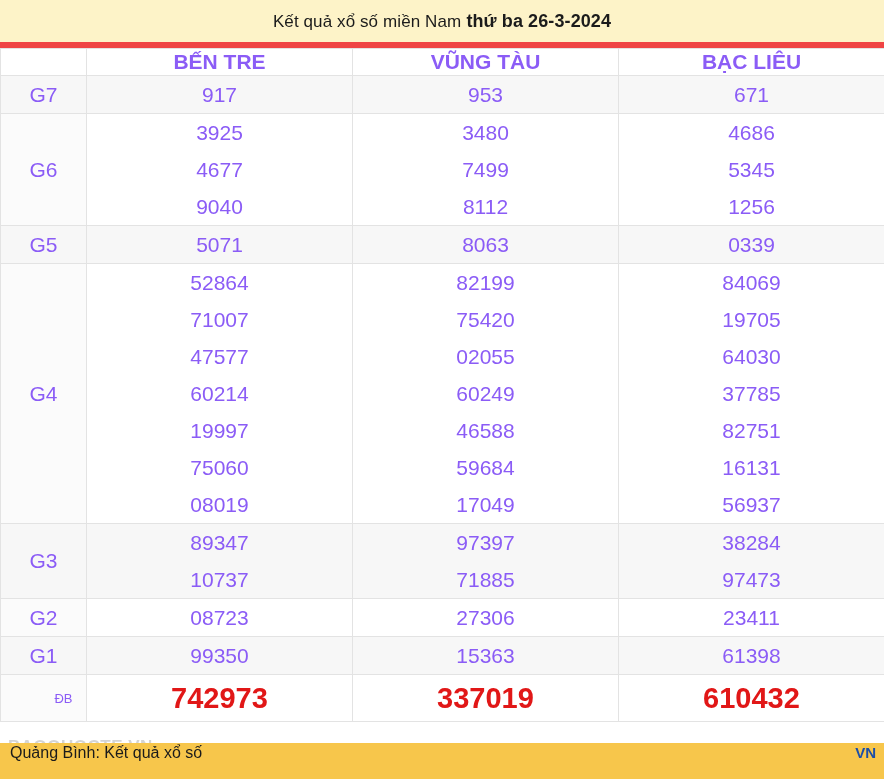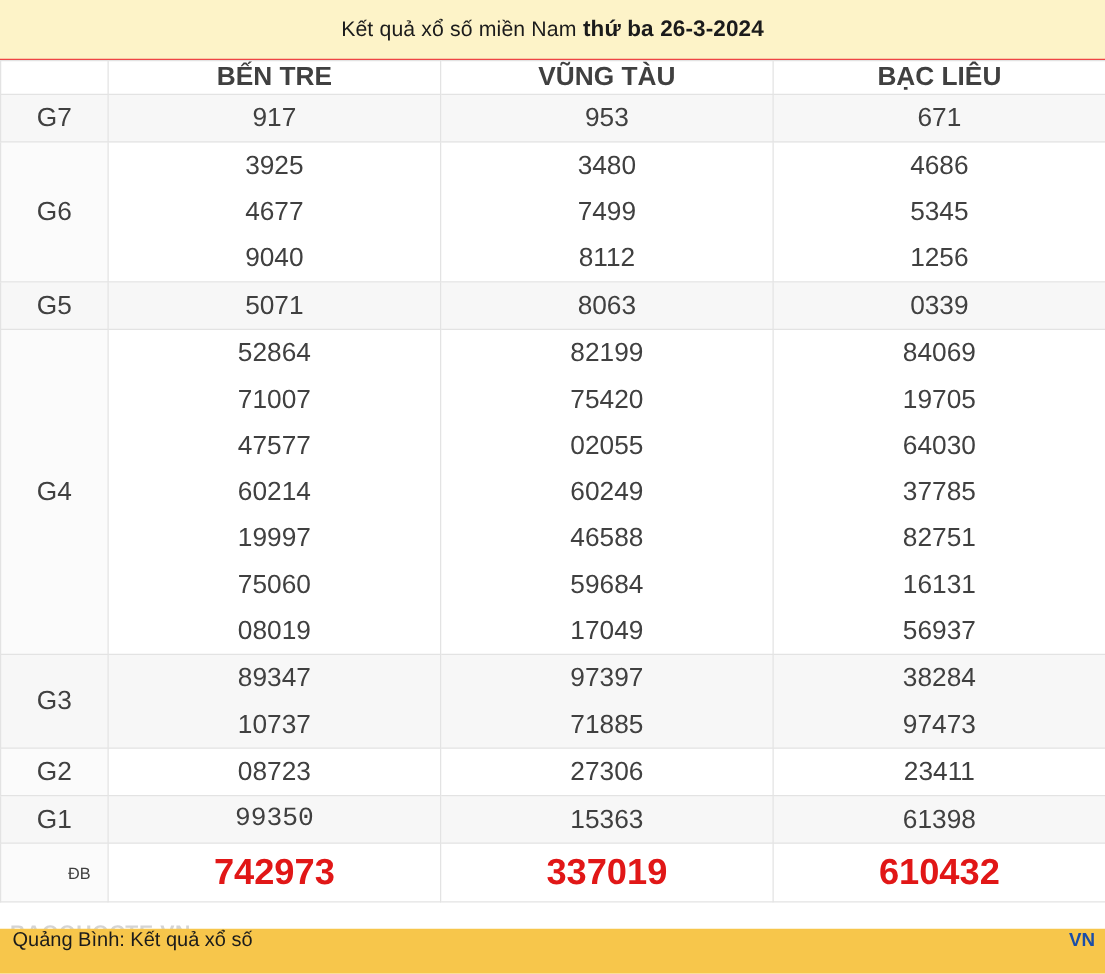--- a/index.html
+++ b/index.html
@@ -15,21 +15,21 @@
   }
   .page {
     position: relative;
     width: 884px;
     height: 779px;
     box-sizing: border-box;
   }
   .header-bar {
     height: 48px;
     background: #fdf3c8;
-    border-bottom: 1px solid #ef4444;
+    border-bottom: 6px solid #ef4444;
     display: flex;
     align-items: center;
     justify-content: center;
     box-sizing: border-box;
   }
   .header-title {
     font-size: 18px;
     color: #1b1b1b;
     font-weight: 700;
     letter-spacing: 0.1px;
@@ -40,21 +40,21 @@
   }
   table.results {
     border-collapse: collapse;
     width: 884px;
     table-layout: fixed;
   }
   table.results td {
     border: 1px solid #e3e3e3;
     text-align: center;
     vertical-align: middle;
-    color: #404040;
+    color: #8b5cf6;
     font-size: 21px;
     padding: 0;
   }
   col.c-label { width: 86px; }
   col.c-prov  { width: 266px; }
   .col-head td {
     height: 26px;
     font-size: 13px;
     font-weight: 700;
     background: #ffffff;
@@ -287,21 +287,21 @@
           </td>
         <td class="num">
             <div class="stack">
               <span>23411</span>
             </div>
           </td>
       </tr>
 
       <tr class="row-alt">
         <td class="label-cell">G1</td>
-        <td class="num" style="height:37px;font-family:Liberation Mono, monospace;">
+        <td class="num" style="height:37px;">
             <div class="stack">
               <span>99350</span>
             </div>
           </td>
         <td class="num">
             <div class="stack">
               <span>15363</span>
             </div>
           </td>
         <td class="num">

